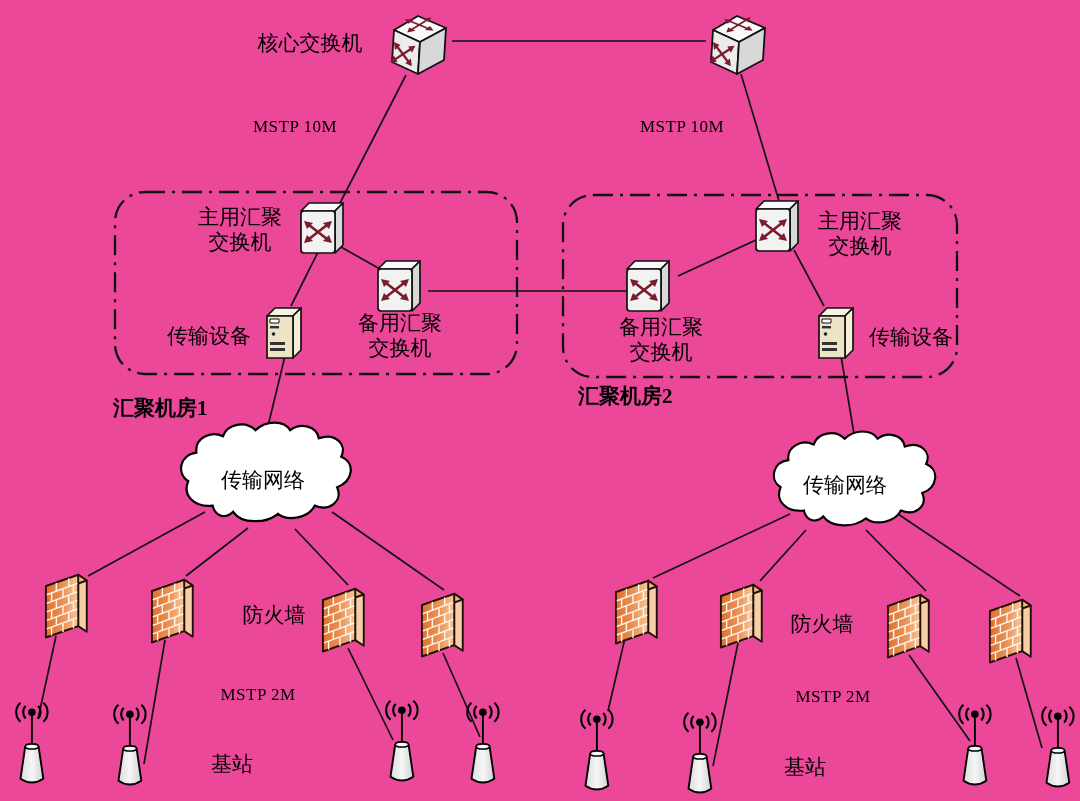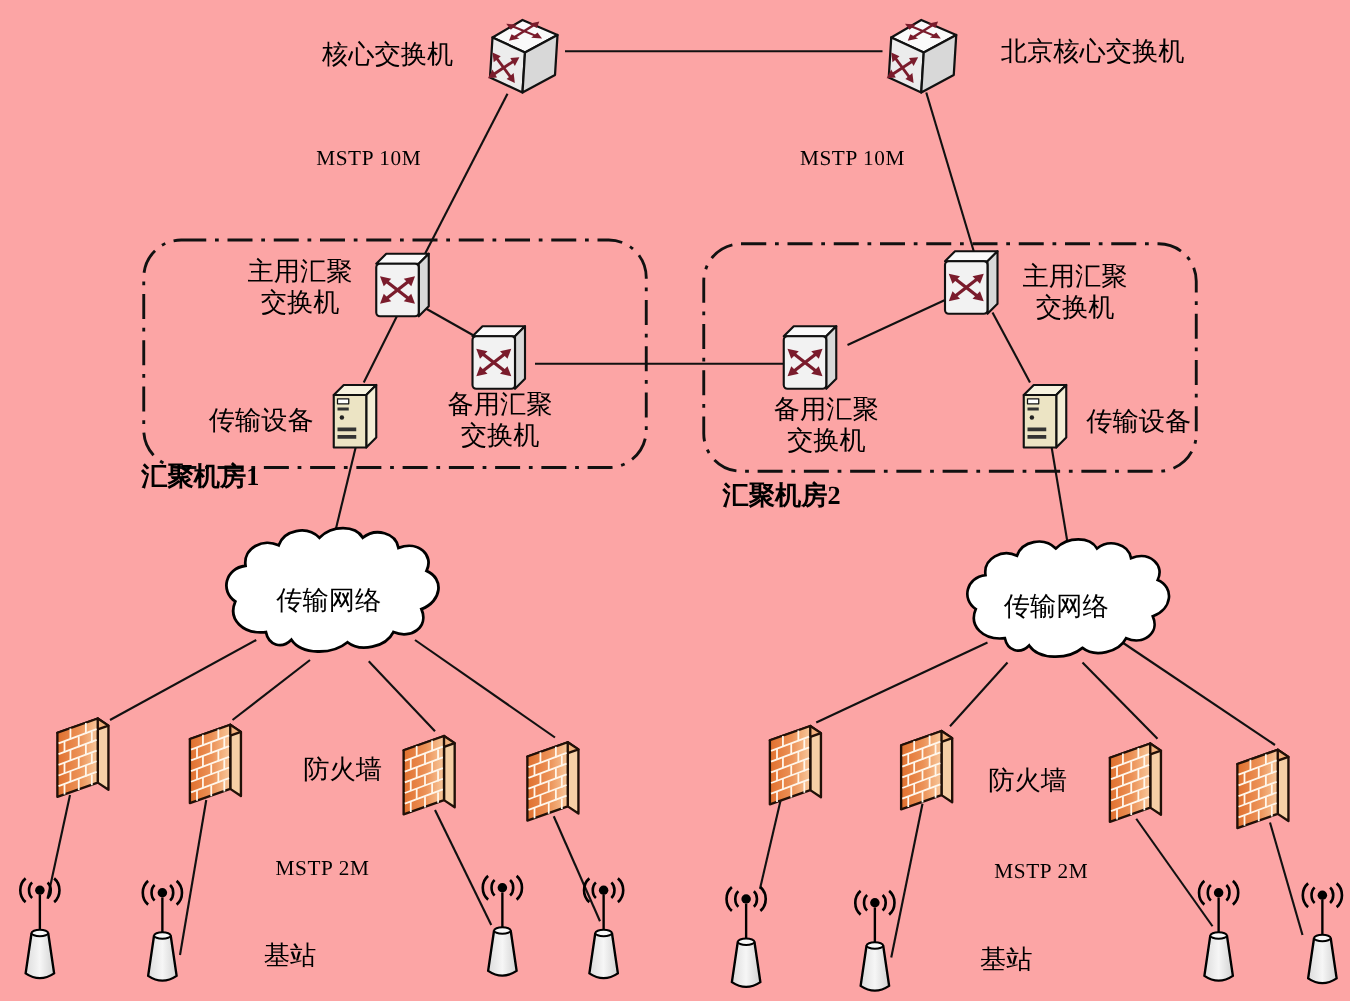--- a/index.html
+++ b/index.html
@@ -1,17 +1,17 @@
 <!DOCTYPE html>
 <html><head>
 <meta charset="utf-8">
 <style>
   html,body{margin:0;padding:0;background:#ffffff;}
   #stage{
-    position:relative;width:1080px;height:801px;background:#fca5a5;overflow:hidden;
+    position:relative;width:1080px;height:801px;background:#ec4899;overflow:hidden;
     font-family:"Liberation Serif","DejaVu Serif",serif;color:#000;
   }
   #wires{position:absolute;left:0;top:0;width:1080px;height:801px;}
   .lbl{
     position:absolute;text-align:center;font-size:21px;line-height:25px;
     white-space:pre-line;color:#000;
   }
   .mstp{font-size:17px;letter-spacing:.5px;}
   .room{font-weight:bold;text-align:left;font-size:21px;}
 </style>
@@ -223,38 +223,37 @@
       </g>
     <g>
         <use href="#bstation" transform="translate(954,699) scale(0.95)"></use>
       </g>
     <g>
         <use href="#bstation" transform="translate(1037,701) scale(0.95)"></use>
       </g>
   </svg>
 
   <div class="lbl" style="left:246px;top:31px;width:128px">核心交换机</div>
-  <div class="lbl" style="left:779px;top:29px;width:190px">北京核心交换机</div>
 
   <div class="lbl mstp" style="left:233px;top:114px;width:124px">MSTP 10M</div>
   <div class="lbl mstp" style="left:620px;top:114px;width:124px">MSTP 10M</div>
 
   <div class="lbl" style="left:184px;top:205px;width:112px">主用汇聚
 交换机</div>
   <div class="lbl" style="left:342px;top:311px;width:116px">备用汇聚
 交换机</div>
   <div class="lbl" style="left:155px;top:324px;width:108px">传输设备</div>
 
   <div class="lbl" style="left:806px;top:209px;width:108px">主用汇聚
 交换机</div>
   <div class="lbl" style="left:600px;top:315px;width:122px">备用汇聚
 交换机</div>
   <div class="lbl" style="left:860px;top:325px;width:102px">传输设备</div>
 
-  <div class="lbl room" style="left:113px;top:369px;width:130px">汇聚机房1</div>
+  <div class="lbl room" style="left:113px;top:396px;width:130px">汇聚机房1</div>
   <div class="lbl room" style="left:578px;top:384px;width:130px">汇聚机房2</div>
 
   <div class="lbl" style="left:209px;top:468px;width:108px">传输网络</div>
   <div class="lbl" style="left:791px;top:473px;width:108px">传输网络</div>
 
   <div class="lbl" style="left:226px;top:603px;width:96px">防火墙</div>
   <div class="lbl" style="left:777px;top:612px;width:90px">防火墙</div>
 
   <div class="lbl mstp" style="left:201px;top:682px;width:114px">MSTP 2M</div>
   <div class="lbl mstp" style="left:776px;top:684px;width:114px">MSTP 2M</div>

